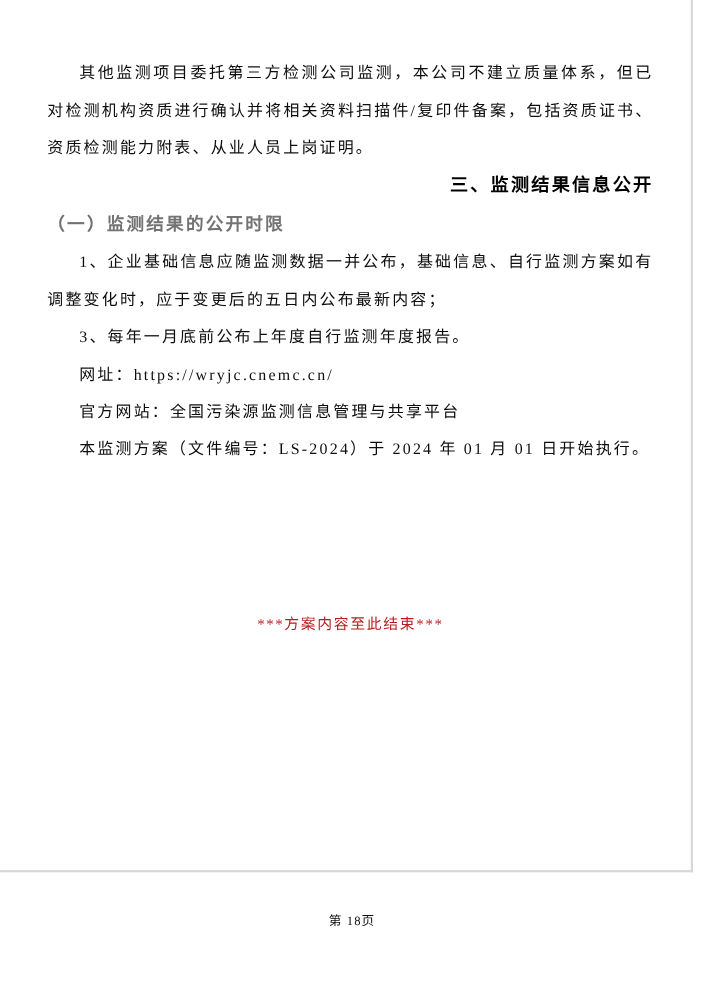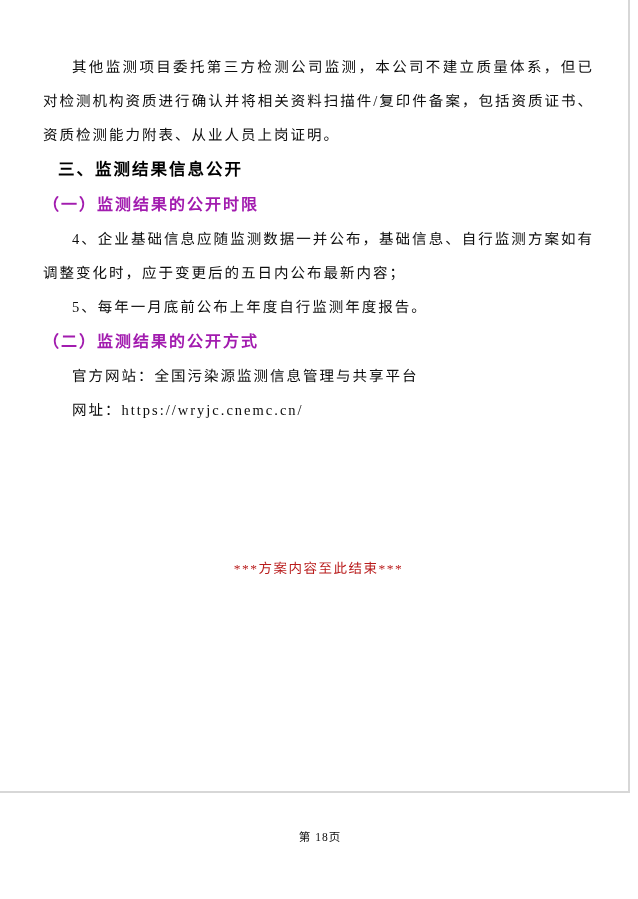--- a/index.html
+++ b/index.html
@@ -37,29 +37,30 @@
     word-break: break-all;
   }
   h2.heading-l1 {
     margin: 0 0 0 15px;
     font-family: "Liberation Sans", "DejaVu Sans", sans-serif;
     font-weight: bold;
     font-size: 16.5px;
     line-height: 35px;
     letter-spacing: 2px;
     color: #000000;
+    text-align: right;
   }
   h3.heading-l2 {
     margin: 0;
     font-family: "Liberation Sans", "DejaVu Sans", sans-serif;
     font-weight: bold;
     font-size: 16px;
     line-height: 35px;
     letter-spacing: 2px;
-    color: #a21caf;
+    color: #737373;
   }
   .end-marker {
     margin-top: 130px;
     text-align: center;
     font-size: 13.5px;
     letter-spacing: 1.5px;
     line-height: 24px;
     color: #b91c1c;
   }
   .page-footer {
@@ -79,31 +80,31 @@
 <div class="page">
   <div class="content">
 
     <p class="body-text">其他监测项目委托第三方检测公司监测，本公司不建立质量体系，但已对检测机构资质进行确认并将相关资料扫描件/复印件备案，包括资质证书、资质检测能力附表、从业人员上岗证明。</p>
 
     <h2 class="heading-l1">三、监测结果信息公开</h2>
 
     <h3 class="heading-l2">（一）监测结果的公开时限</h3>
 
 
-    <p class="body-text">4、企业基础信息应随监测数据一并公布，基础信息、自行监测方案如有调整变化时，应于变更后的五日内公布最新内容；</p>
+    <p class="body-text">1、企业基础信息应随监测数据一并公布，基础信息、自行监测方案如有调整变化时，应于变更后的五日内公布最新内容；</p>
 
 
-    <p class="body-text">5、每年一月底前公布上年度自行监测年度报告。</p>
+    <p class="body-text">3、每年一月底前公布上年度自行监测年度报告。</p>
 
-    <h3 class="heading-l2">（二）监测结果的公开方式</h3>
+
+    <p class="body-text">网址：https://wryjc.cnemc.cn/</p>
 
     <p class="body-text">官方网站：全国污染源监测信息管理与共享平台</p>
 
-    <p class="body-text">网址：https://wryjc.cnemc.cn/</p>
 
-
+    <p class="body-text">本监测方案（文件编号：LS-2024）于 2024 年 01 月 01 日开始执行。</p>
 
     <div class="end-marker">***方案内容至此结束***</div>
 
   </div>
 
   <div class="page-footer">第 18页</div>
 </div>
 
 </body></html>

